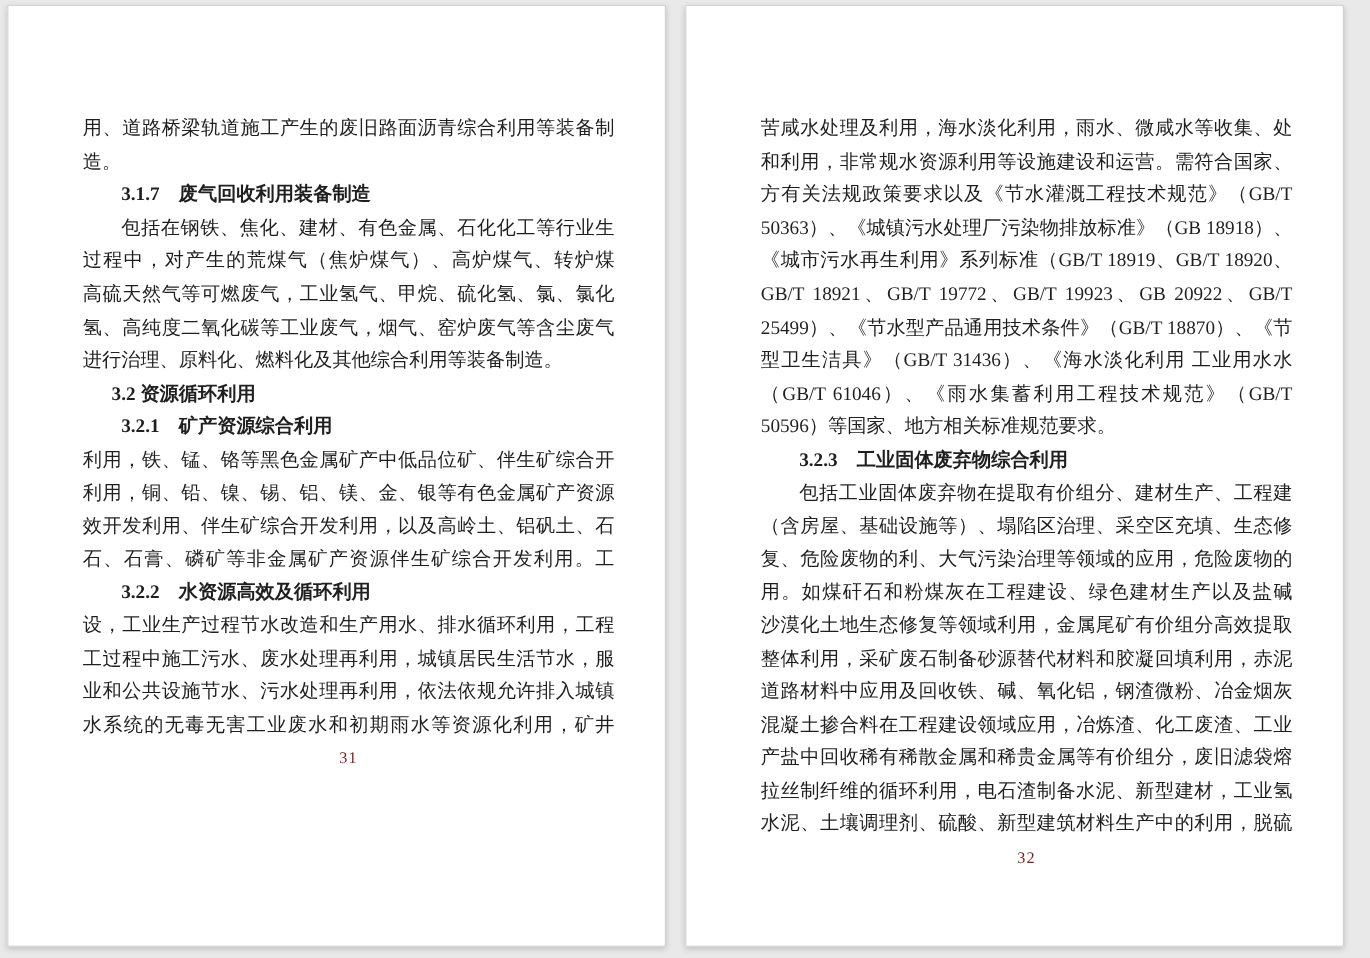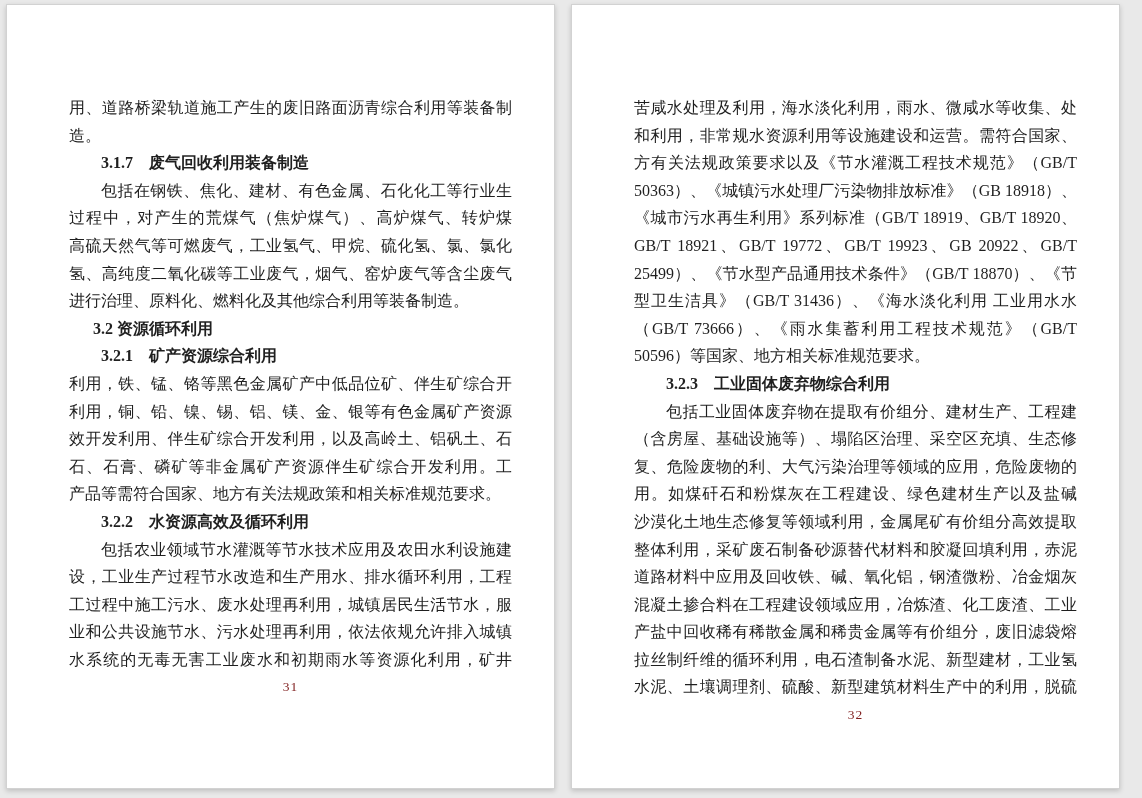--- a/index.html
+++ b/index.html
@@ -66,41 +66,39 @@
         <div class="line cont">过程中，对产生的荒煤气（焦炉煤气）、高炉煤气、转炉煤气、</div>
         <div class="line cont">高硫天然气等可燃废气，工业氢气、甲烷、硫化氢、氯、氯化</div>
         <div class="line cont">氢、高纯度二氧化碳等工业废气，烟气、窑炉废气等含尘废气等</div>
         <div class="line end">进行治理、原料化、燃料化及其他综合利用等装备制造。</div>
         <div class="line h2">3.2 资源循环利用</div>
         <div class="line h3">3.2.1　矿产资源综合利用</div>
         <div class="line cont">利用，铁、锰、铬等黑色金属矿产中低品位矿、伴生矿综合开发</div>
         <div class="line cont">利用，铜、铅、镍、锡、铝、镁、金、银等有色金属矿产资源高</div>
         <div class="line cont">效开发利用、伴生矿综合开发利用，以及高岭土、铝矾土、石灰</div>
         <div class="line cont">石、石膏、磷矿等非金属矿产资源伴生矿综合开发利用。工艺、</div>
-        <div class="line end">产品等需符合国家、地方有关法规政策和相关标准规范要求。</div>
         <div class="line h3">3.2.2　水资源高效及循环利用</div>
-        <div class="line para">包括农业领域节水灌溉等节水技术应用及农田水利设施建</div>
         <div class="line cont">设，工业生产过程节水改造和生产用水、排水循环利用，工程施</div>
         <div class="line cont">工过程中施工污水、废水处理再利用，城镇居民生活节水，服务</div>
         <div class="line cont">业和公共设施节水、污水处理再利用，依法依规允许排入城镇污</div>
         <div class="line cont">水系统的无毒无害工业废水和初期雨水等资源化利用，矿井水、</div>
       </div>
     <div class="page-number">31</div>
   </div>
   <div class="page">
     <div class="lines">
         <div class="line cont">苦咸水处理及利用，海水淡化利用，雨水、微咸水等收集、处理</div>
         <div class="line cont">和利用，非常规水资源利用等设施建设和运营。需符合国家、地</div>
         <div class="line cont">方有关法规政策要求以及《节水灌溉工程技术规范》（GB/T</div>
         <div class="line cont">50363）、《城镇污水处理厂污染物排放标准》（GB 18918）、</div>
         <div class="line cont">《城市污水再生利用》系列标准（GB/T 18919、GB/T 18920、</div>
         <div class="line cont">GB/T 18921、GB/T 19772、GB/T 19923、GB 20922、GB/T</div>
         <div class="line cont">25499）、《节水型产品通用技术条件》（GB/T 18870）、《节水</div>
         <div class="line cont">型卫生洁具》（GB/T 31436）、《海水淡化利用 工业用水水质》</div>
-        <div class="line cont">（GB/T 73666）、《雨水集蓄利用工程技术规范》（GB/T</div>
+        <div class="line cont">（GB/T 61046）、《雨水集蓄利用工程技术规范》（GB/T</div>
         <div class="line end">50596）等国家、地方相关标准规范要求。</div>
         <div class="line h3">3.2.3　工业固体废弃物综合利用</div>
         <div class="line para">包括工业固体废弃物在提取有价组分、建材生产、工程建设</div>
         <div class="line cont">（含房屋、基础设施等）、塌陷区治理、采空区充填、生态修</div>
         <div class="line cont">复、危险废物的利、大气污染治理等领域的应用，危险废物的利</div>
         <div class="line cont">用。如煤矸石和粉煤灰在工程建设、绿色建材生产以及盐碱地、</div>
         <div class="line cont">沙漠化土地生态修复等领域利用，金属尾矿有价组分高效提取及</div>
         <div class="line cont">整体利用，采矿废石制备砂源替代材料和胶凝回填利用，赤泥在</div>
         <div class="line cont">道路材料中应用及回收铁、碱、氧化铝，钢渣微粉、冶金烟灰作</div>
         <div class="line cont">混凝土掺合料在工程建设领域应用，冶炼渣、化工废渣、工业副</div>

